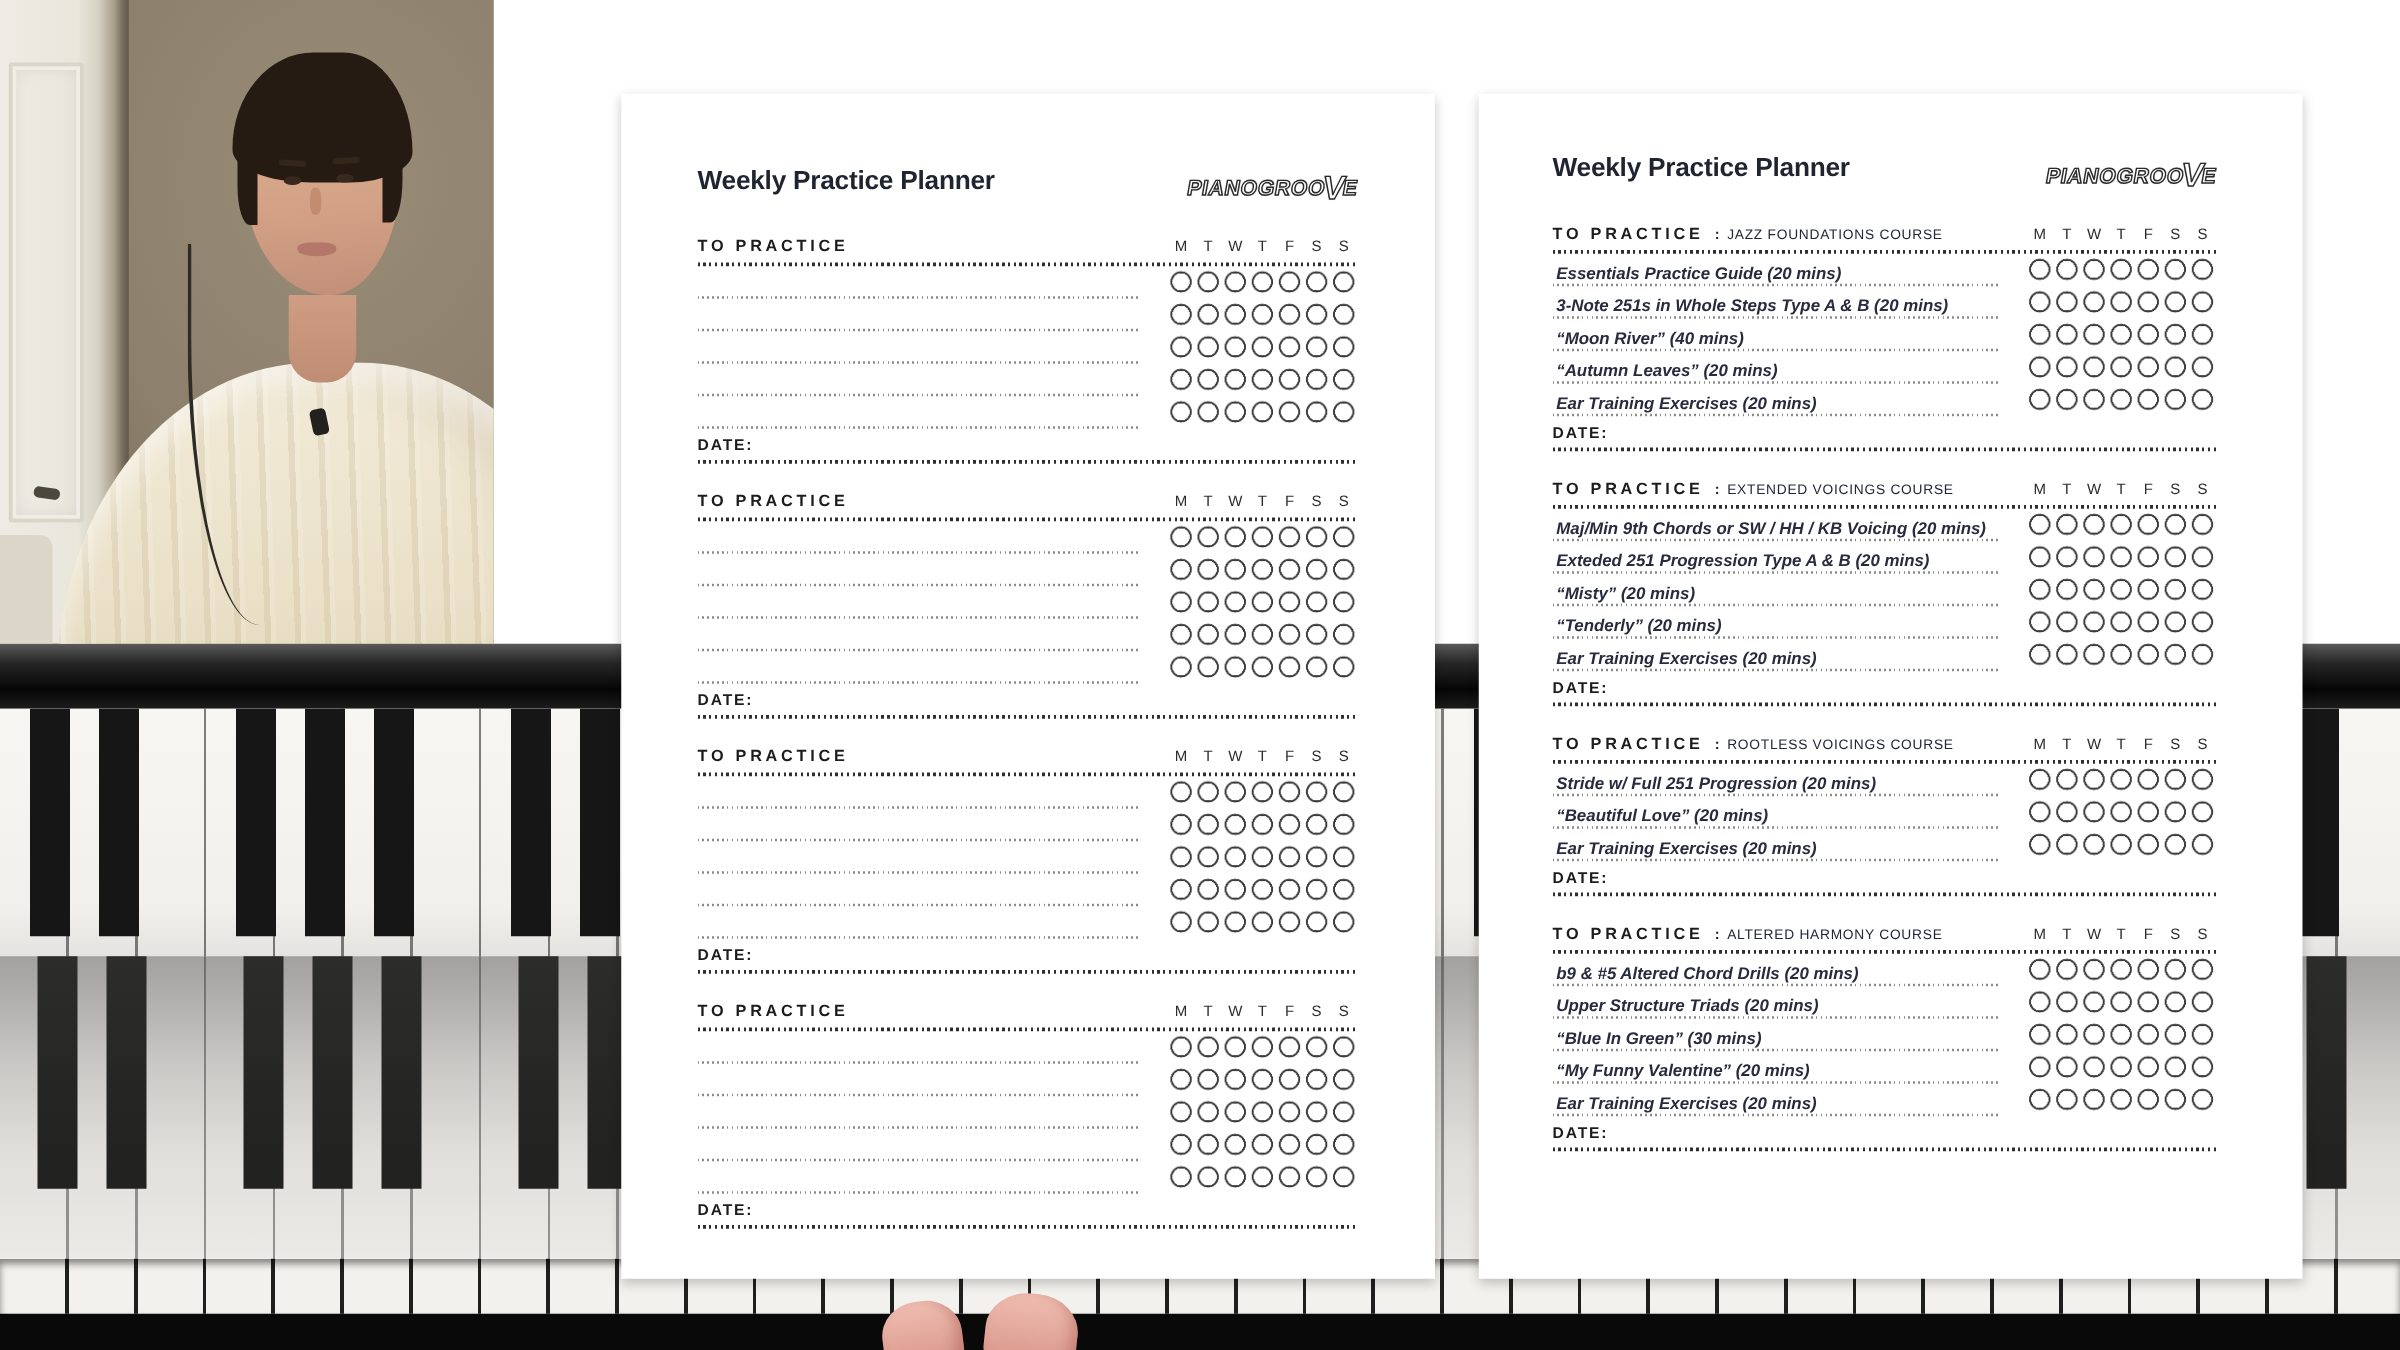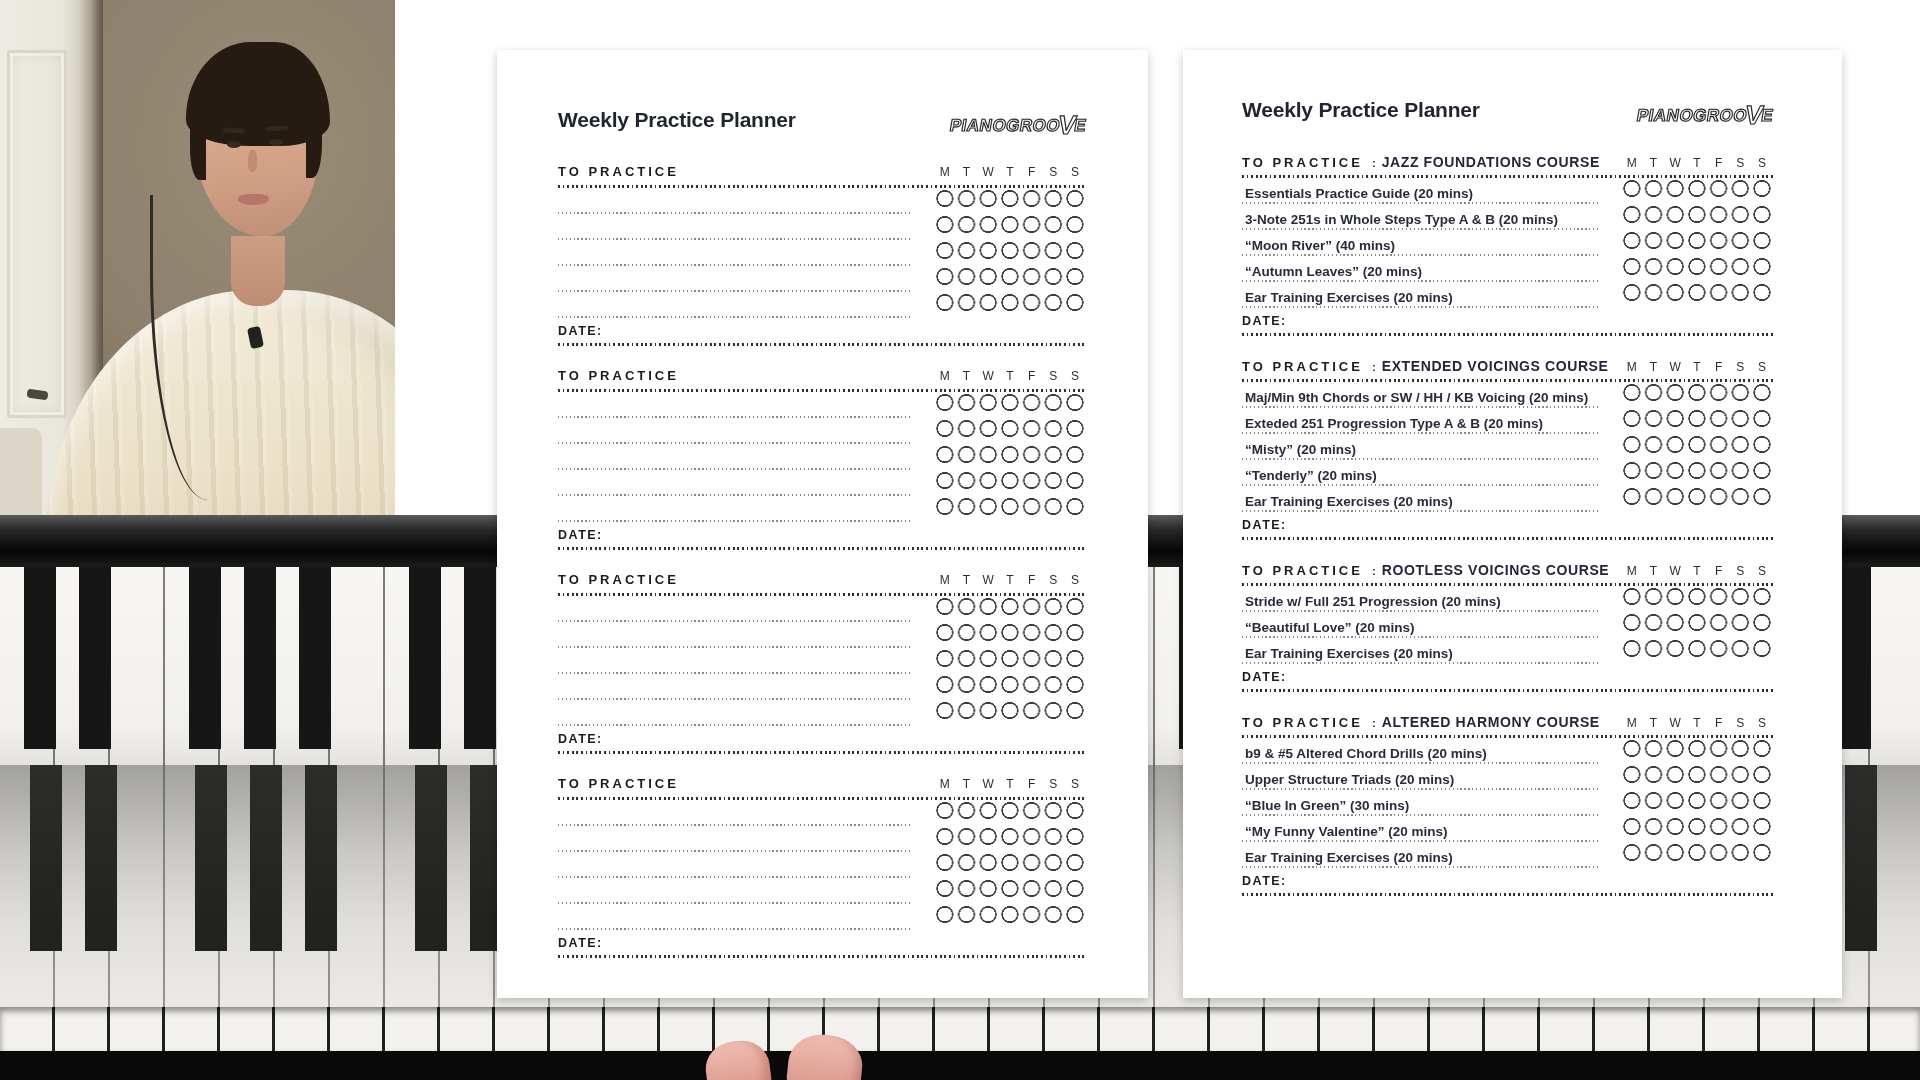--- a/index.html
+++ b/index.html
@@ -79,42 +79,42 @@
   .nose{position:absolute;left:248px;top:150px;width:9px;height:22px;
     background:rgba(165,105,78,.38);border-radius:40%;}
   .mouth{position:absolute;left:238px;top:194px;width:31px;height:11px;background:#b5776a;
     border-radius:40% 40% 55% 55%;}
   .wire{position:absolute;left:150px;top:195px;width:74px;height:305px;
     border-left:3px solid #2e2c26;border-bottom-left-radius:75%;}
   .mic{position:absolute;left:249px;top:327px;width:13px;height:21px;background:#23211c;
     border-radius:4px;transform:rotate(-12deg);}
 
   
-  .page{position:absolute;top:50px;height:948px;background:#fff;box-sizing:border-box;
+  .page{position:absolute;top:75px;height:948px;background:#fff;box-sizing:border-box;
     box-shadow:0 3px 9px rgba(0,0,0,.22);z-index:5;color:#20242f;}
   .pageL{left:497px;width:651px;padding:58px 62px 0 61px;}
   .pageR{left:1183px;width:659px;padding:48px 69px 0 59px;}
   .page-head{display:flex;justify-content:space-between;align-items:flex-start;
     height:42px;margin-bottom:14px;}
   .title{margin:0;font-size:21px;font-weight:700;letter-spacing:-.2px;color:#1f2430;line-height:1.1;}
   .logo{margin-top:2px;transform:skewX(-10deg);font-weight:800;font-size:17px;letter-spacing:.5px;
     color:#fff;-webkit-text-stroke:1.15px #2b2b2b;white-space:nowrap;
     text-shadow:0 0 1px #333;}
   .logo .vch{font-size:1.55em;font-weight:900;margin:0 -2px;vertical-align:-3px;}
 
   .sec{margin-bottom:22px;}
   .sec-head{display:flex;align-items:baseline;height:18px;}
   .tp{font-size:13px;font-weight:700;letter-spacing:3px;color:#1c1c1c;white-space:nowrap;}
   .sep{margin:0 6px 0 9px;font-size:11.5px;font-weight:700;color:#1c1c1c;}
-  .course{font-size:14px;font-weight:700;letter-spacing:.6px;color:#23263a;white-space:nowrap;}
+  .course{font-size:11px;font-weight:400;letter-spacing:.6px;color:#23263a;white-space:nowrap;}
   .days{margin-left:auto;width:152px;display:flex;}
   .days span{width:21.7px;text-align:center;font-size:12px;color:#2d2d2d;}
   .hline{height:3px;margin-top:3px;
     background:repeating-linear-gradient(90deg,#2f2f2f 0 1.8px,transparent 1.8px 4.6px);}
-  .row{display:flex;align-items:flex-start;height:26px;}
+  .row{display:flex;align-items:center;height:26px;font-style:italic;}
   .rl{flex:1;position:relative;height:100%;}
   .rl::after{content:"";position:absolute;left:0;right:14px;bottom:0;height:1.6px;
     background:repeating-linear-gradient(90deg,#8a8a8a 0 1.3px,transparent 1.3px 3.9px);}
   .it{position:absolute;left:3px;bottom:3px;font-size:13.5px;font-weight:700;color:#272b3d;
     white-space:nowrap;}
   .circles{width:152px;height:21px;margin-left:8px;margin-bottom:1px;
     background-image:radial-gradient(circle at 50% 50%,rgba(0,0,0,0) 6.8px,#3c3c3c 7px,#3c3c3c 8.3px,rgba(0,0,0,0) 8.7px);
     background-size:21.7px 21px;background-repeat:repeat-x;}
   .daterow{height:22px;display:flex;align-items:flex-end;}
   .datelbl{font-size:12.5px;font-weight:700;letter-spacing:1.5px;color:#1c1c1c;padding-bottom:2px;}

